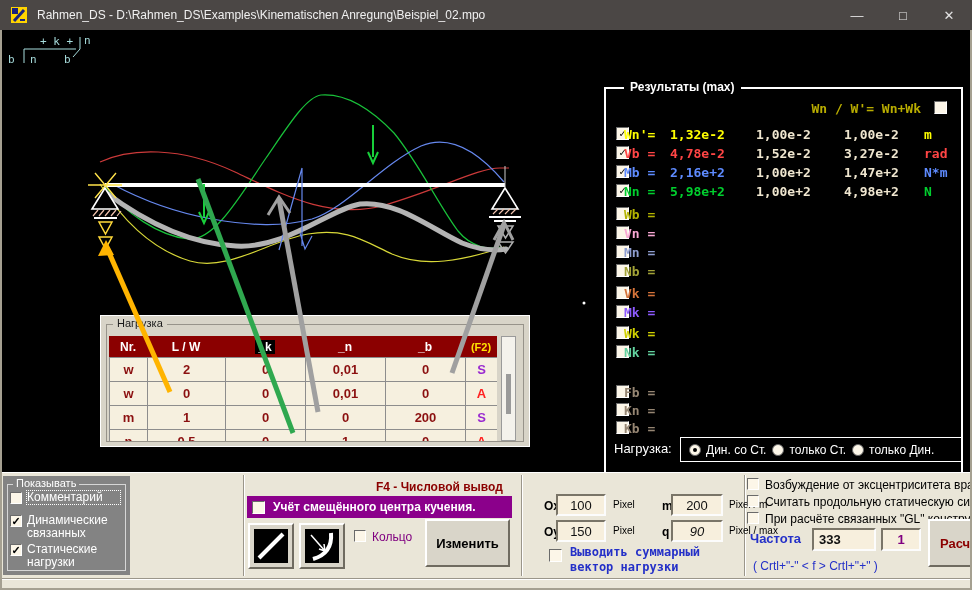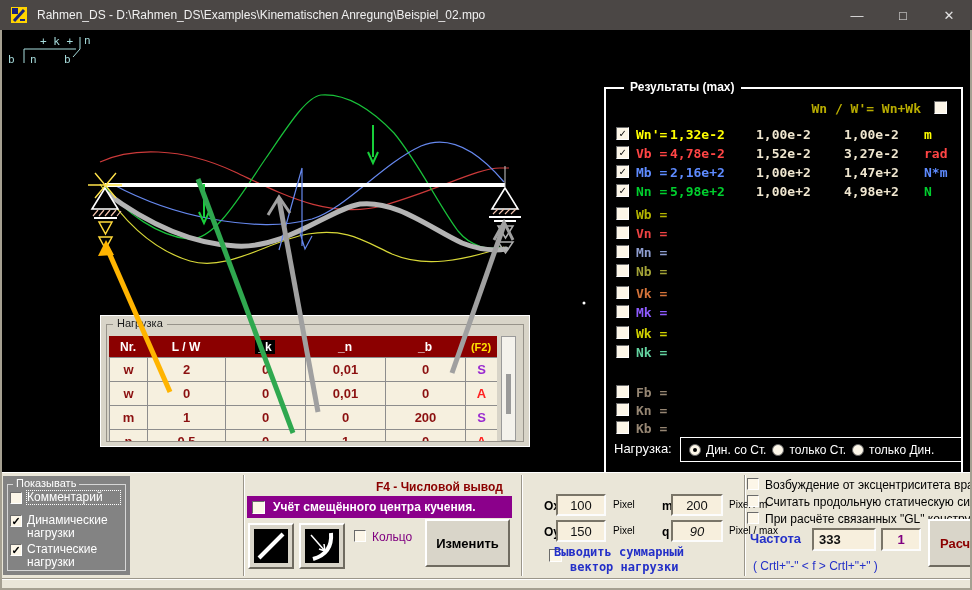--- a/index.html
+++ b/index.html
@@ -31,27 +31,27 @@
 
   
   .res { position:absolute; left:604px; top:87px; width:359px; height:459px; border:2px solid #fff; background:#000; z-index:10;
          font-family:"DejaVu Sans Mono",monospace; }
   .res-legend { position:absolute; left:18px; top:-9px; background:#000; color:#fff; font-weight:bold; font-size:12px; padding:0 6px;
                 font-family:"Liberation Sans",sans-serif; }
   .res-formula { position:absolute; right:40px; top:12px; color:#b9ad00; font-weight:bold; font-size:13px; }
   .res-formula-cb { position:absolute; right:14px; top:12px; }
   .res-row { position:absolute; left:0; width:355px; height:16px; font-size:13px; font-weight:bold; white-space:pre; }
   .res-row .cb { position:absolute; left:10px; top:0; }
-  .rlab { position:absolute; left:30px; }
+  .rlab { position:absolute; left:18px; }
   .rval { position:absolute; left:64px; }
   .ra   { position:absolute; left:150px; color:#efe6cf; }
   .rb   { position:absolute; left:238px; color:#efe6cf; }
   .runit{ position:absolute; left:318px; }
   .cr0{color:#ffff00}.cr1{color:#ff4545}.cr2{color:#5e8bff}.cr3{color:#00cf2e}
-  .cr4{color:#b3b300}.cr5{color:#ef4444}.cr6{color:#8f9ed0}.cr7{color:#a3a337}
+  .cr4{color:#b3b300}.cr5{color:#f9a8d4}.cr6{color:#8f9ed0}.cr7{color:#a3a337}
   .cr8{color:#d4733a}.cr9{color:#8e5bff}.cr10{color:#d0d000}.cr11{color:#63d3a0}
   .cr12{color:#968673}
   .lm-label { position:absolute; left:8px; top:352px; color:#fff; font-size:13px; font-family:"Liberation Sans",sans-serif; }
   .lm-box { position:absolute; left:74px; top:348px; width:282px; height:25px; border:1px solid #fff; display:flex; align-items:center;
             gap:6px; padding-left:8px; font-family:"Liberation Sans",sans-serif; }
   .lm-item { display:flex; align-items:center; gap:5px; color:#fff; font-size:12px; white-space:nowrap; }
 
   
   .load { position:absolute; left:100px; top:315px; width:430px; height:132px; background:#d8d4c8; z-index:10; border:1px solid #fff; }
   .load-fs { position:absolute; left:5px; top:8px; right:5px; bottom:4px; border:1px solid #97938a; }
@@ -90,21 +90,21 @@
   .ibtn svg { display:block; margin:3px auto; }
   .ring-cb { position:absolute; left:352px; top:57px; width:12px; height:12px; }
   .ring-lab { position:absolute; left:370px; top:57px; color:#800080; font-size:12px; }
   .modify { position:absolute; left:423px; top:46px; width:85px; height:48px; font-weight:bold; font-size:13px; color:#000;
             font-family:"Liberation Sans",sans-serif; }
 
   .olab { position:absolute; font-weight:bold; font-size:12px;margin-left:17px; }
   .ounit { position:absolute; font-size:10px; }
   .oinp { position:absolute; height:22px; }
   .sumv-cb { position:absolute; left:547px; top:76px; }
-  .sumv-l1 { position:absolute; left:552px; top:72px; font-family:"DejaVu Sans Mono",monospace; font-weight:bold; font-size:12px; color:#2430c8; }
+  .sumv-l1 { position:absolute; left:568px; top:72px; font-family:"DejaVu Sans Mono",monospace; font-weight:bold; font-size:12px; color:#2430c8; }
   .sumv-l2 { position:absolute; left:568px; top:87px; font-family:"DejaVu Sans Mono",monospace; font-weight:bold; font-size:12px; color:#2430c8; }
 
   .opt-cb { position:absolute; left:745px; width:12px; height:12px; }
   .opt-lab { position:absolute; left:763px; white-space:nowrap; font-size:12px; }
   .freq-lab { position:absolute; left:748px; top:58px; font-weight:bold; font-size:13px; color:#2430c8; }
   .freq-inp { position:absolute; left:810px; top:55px; width:64px; height:23px; text-align:left; padding-left:5px; font-weight:bold; }
   .mult-inp { position:absolute; left:879px; top:55px; width:40px; height:23px; color:#800080; font-weight:bold; }
   .calc { position:absolute; left:926px; top:46px; width:80px; height:48px; color:#8b0000; font-weight:bold; font-size:13px;
           text-align:left; padding-left:10px; font-family:"Liberation Sans",sans-serif; }
   .hint { position:absolute; left:751px; top:86px; color:#2430c8; font-size:12px; white-space:nowrap; }
@@ -290,21 +290,21 @@
 
   <div class="show">
     <div class="show-fs"></div>
     <div class="show-legend">Показывать</div>
     <div class="show-item focused" style="top:15px">
       <span class="cb"></span>
       <span class="show-lab">Комментарий</span>
     </div>
     <div class="show-item" style="top:38px">
       <span class="cb">✓</span>
-      <span class="show-lab">Динамические нагрузки</span>
+      <span class="show-lab">Динамические связанных</span>
     </div>
     <div class="show-item" style="top:67px">
       <span class="cb">✓</span>
       <span class="show-lab">Статические нагрузки</span>
     </div>
   </div>
 
   <div class="f4">F4 - Числовой вывод</div>
   <div class="banner">
     <span class="cb"></span>

